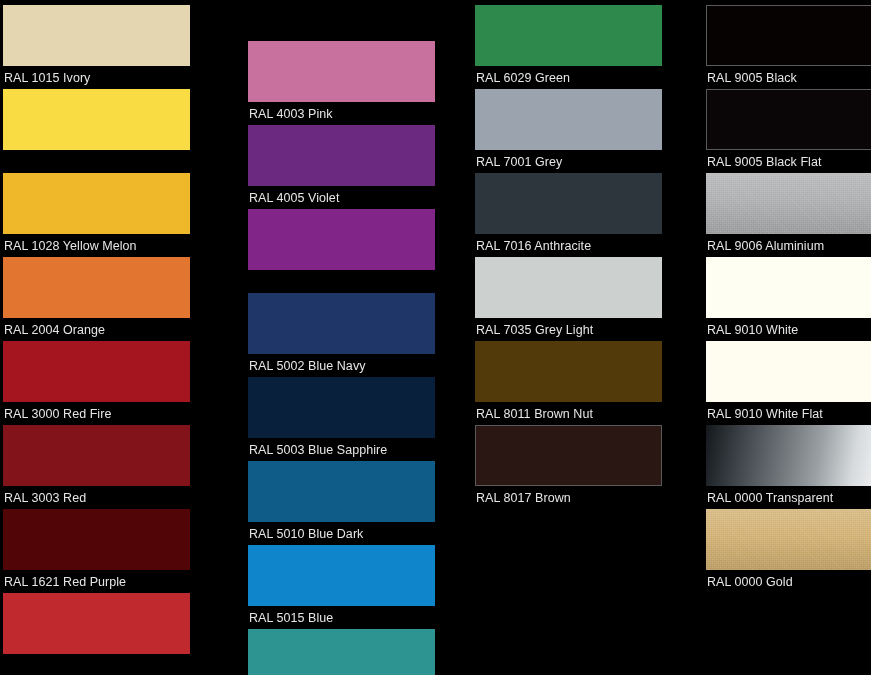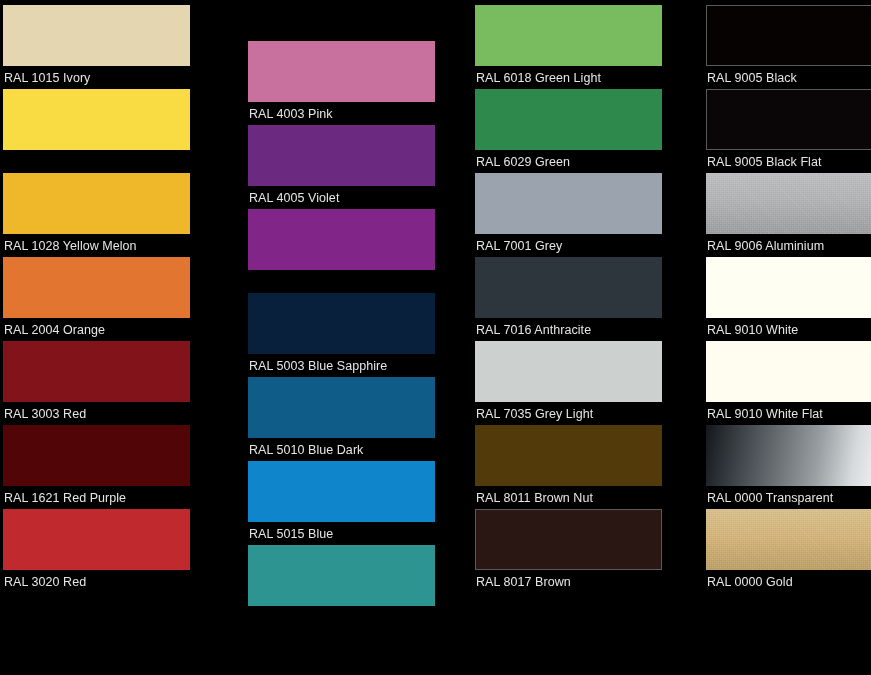--- a/index.html
+++ b/index.html
@@ -92,66 +92,69 @@
       </div>
       <div class="swatch-cell">
         <div class="swatch-chip" style="background: rgb(239, 184, 43);"></div>
         <span class="swatch-label">RAL 1028 Yellow Melon</span>
       </div>
       <div class="swatch-cell">
         <div class="swatch-chip" style="background: rgb(226, 117, 47);"></div>
         <span class="swatch-label">RAL 2004 Orange</span>
       </div>
       <div class="swatch-cell">
+        <div class="swatch-chip" style="background: rgb(165, 21, 31);"></div>
+        <span class="swatch-label">RAL 3000 Red Fire</span>
+      </div>
+      <div class="swatch-cell">
         <div class="swatch-chip" style="background: rgb(131, 19, 26);"></div>
         <span class="swatch-label">RAL 3003 Red</span>
       </div>
       <div class="swatch-cell">
         <div class="swatch-chip" style="background: rgb(82, 5, 7);"></div>
         <span class="swatch-label">RAL 1621 Red Purple</span>
       </div>
       <div class="swatch-cell">
         <div class="swatch-chip" style="background: rgb(192, 42, 46);"></div>
-        <span class="swatch-label">RAL 3020 Red</span>
       </div>
     </div>
     <div class="swatch-column col-1">
       <div class="swatch-cell">
         <div class="swatch-chip" style="background: rgb(201, 113, 158);"></div>
         <span class="swatch-label">RAL 4003 Pink</span>
       </div>
       <div class="swatch-cell">
         <div class="swatch-chip" style="background: rgb(107, 42, 128);"></div>
         <span class="swatch-label">RAL 4005 Violet</span>
       </div>
       <div class="swatch-cell">
         <div class="swatch-chip" style="background: rgb(130, 37, 137);"></div>
       </div>
       <div class="swatch-cell">
+        <div class="swatch-chip" style="background: rgb(31, 54, 105);"></div>
+        <span class="swatch-label">RAL 5002 Blue Navy</span>
+      </div>
+      <div class="swatch-cell">
         <div class="swatch-chip" style="background: rgb(9, 32, 60);"></div>
         <span class="swatch-label">RAL 5003 Blue Sapphire</span>
       </div>
       <div class="swatch-cell">
         <div class="swatch-chip" style="background: rgb(15, 92, 137);"></div>
         <span class="swatch-label">RAL 5010 Blue Dark</span>
       </div>
       <div class="swatch-cell">
         <div class="swatch-chip" style="background: rgb(15, 133, 203);"></div>
         <span class="swatch-label">RAL 5015 Blue</span>
       </div>
       <div class="swatch-cell">
         <div class="swatch-chip" style="background: rgb(45, 148, 145);"></div>
       </div>
     </div>
     <div class="swatch-column col-2">
       <div class="swatch-cell">
-        <div class="swatch-chip" style="background: rgb(121, 187, 95);"></div>
-        <span class="swatch-label">RAL 6018 Green Light</span>
-      </div>
-      <div class="swatch-cell">
         <div class="swatch-chip" style="background: rgb(45, 138, 76);"></div>
         <span class="swatch-label">RAL 6029 Green</span>
       </div>
       <div class="swatch-cell">
         <div class="swatch-chip" style="background: rgb(155, 163, 174);"></div>
         <span class="swatch-label">RAL 7001 Grey</span>
       </div>
       <div class="swatch-cell">
         <div class="swatch-chip" style="background: rgb(44, 54, 60);"></div>
         <span class="swatch-label">RAL 7016 Anthracite</span>

